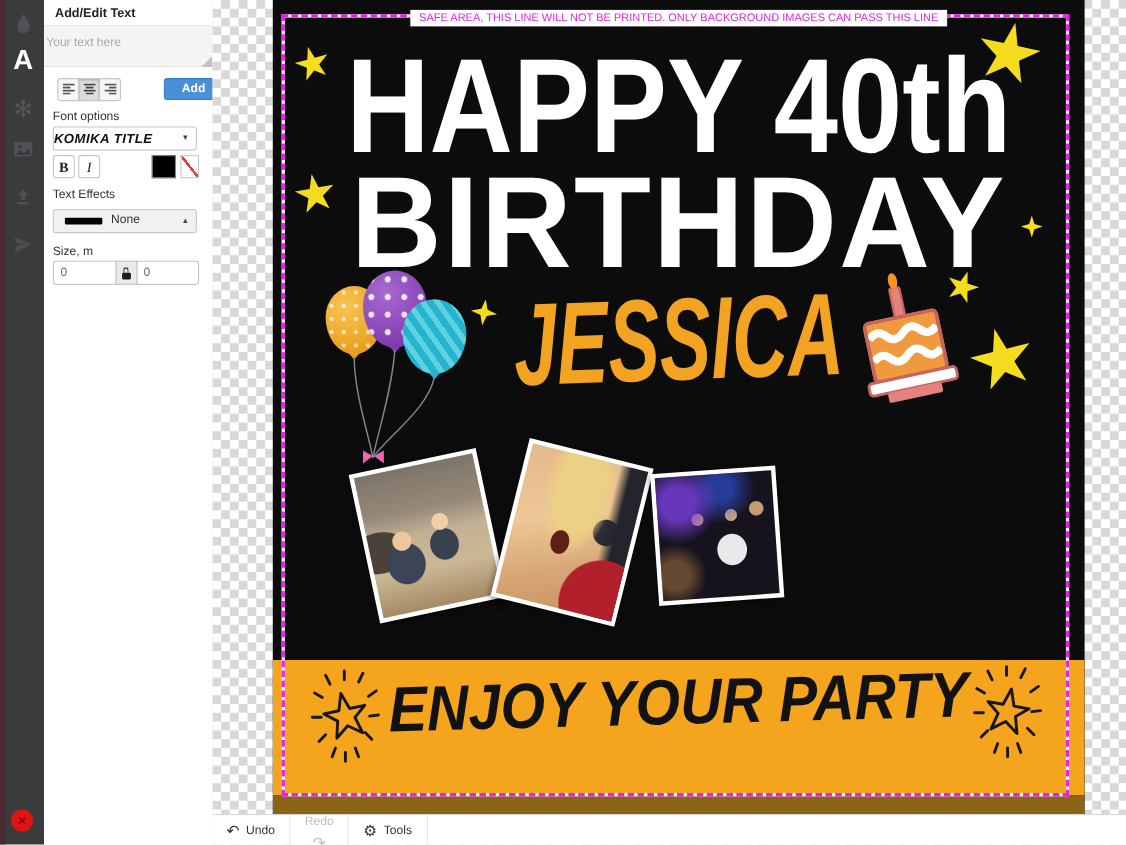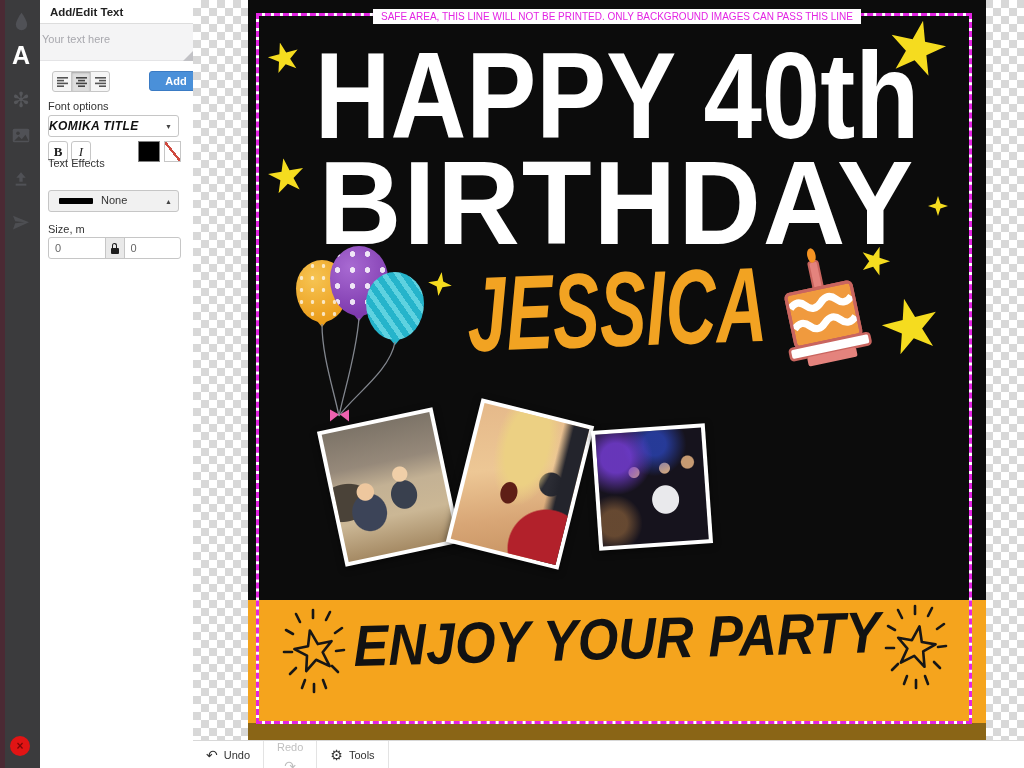--- a/index.html
+++ b/index.html
@@ -230,21 +230,21 @@
 
     <div class="small-btn" style="left:8px;top:141px;font-weight:700;">
       <span>B</span>
     </div>
     <div class="small-btn" style="left:31px;top:141px;font-style:italic;">
       <span>I</span>
     </div>
     <div class="swatch-black"></div>
     <div class="swatch-none"></div>
 
-    <div class="p-label" style="top:157px;text-align:center;">Text Effects</div>
+    <div class="p-label" style="top:171px;text-align:center;">Text Effects</div>
     <div class="effects-select">
       <span class="effect-bar"></span>
       <span class="effect-name">None</span>
       <span class="caret">▲</span>
     </div>
 
     <div class="p-label" style="top:223px;">Size, m</div>
     <div class="size-row">
       <input class="size-input first" value="0" style="">
       <div class="lock-btn">

